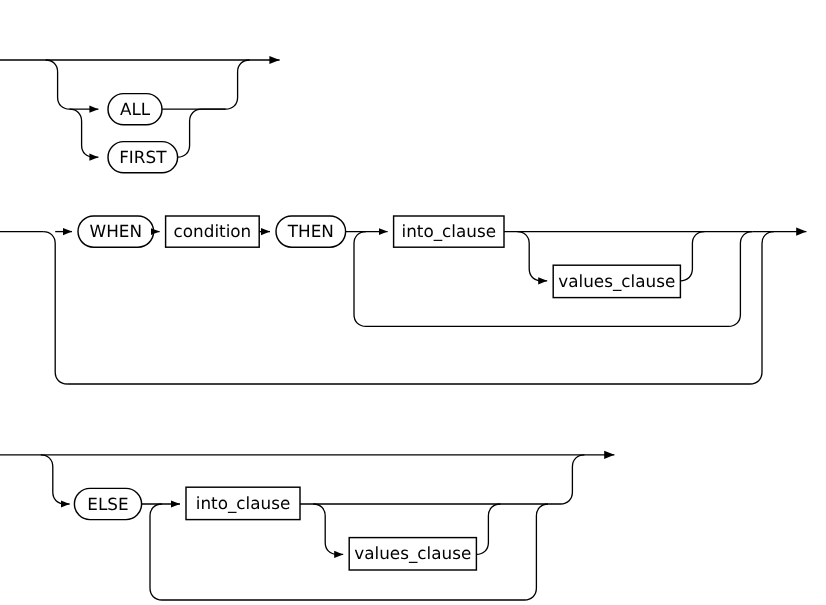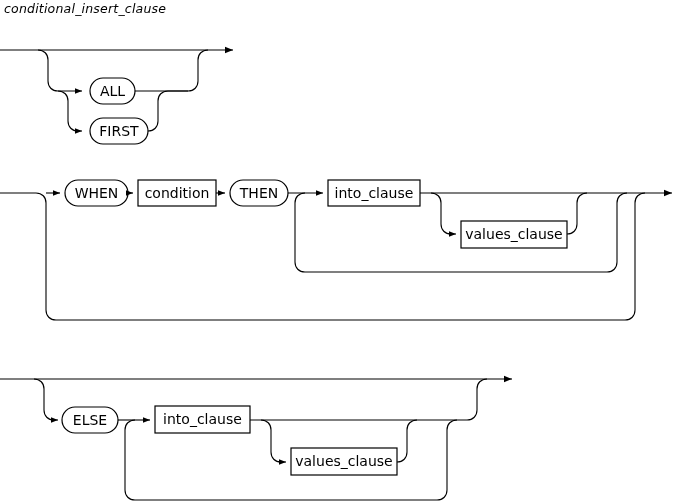--- a/index.html
+++ b/index.html
@@ -63,21 +63,20 @@
   .rr-arrow {
     fill: #000000;
     stroke: none;
   }
 </style>
 </head>
 <body>
 
 <div id="page">
 
-  <div id="diagram-title">conditional_insert_clause</div>
 
   <svg id="railroad" width="688" height="504" viewBox="0 0 688 504">
 
     <defs>
       <marker id="arrowRight" markerWidth="9" markerHeight="8" refX="8.5" refY="4" orient="auto" markerUnits="userSpaceOnUse">
         <path d="M0,0.6 L8.5,4 L0,7.4 z" class="rr-arrow"></path>
       </marker>
       <marker id="arrowSmall" markerWidth="8" markerHeight="7" refX="7.5" refY="3.5" orient="auto" markerUnits="userSpaceOnUse">
         <path d="M0,0.5 L7.5,3.5 L0,6.5 z" class="rr-arrow"></path>
       </marker>

